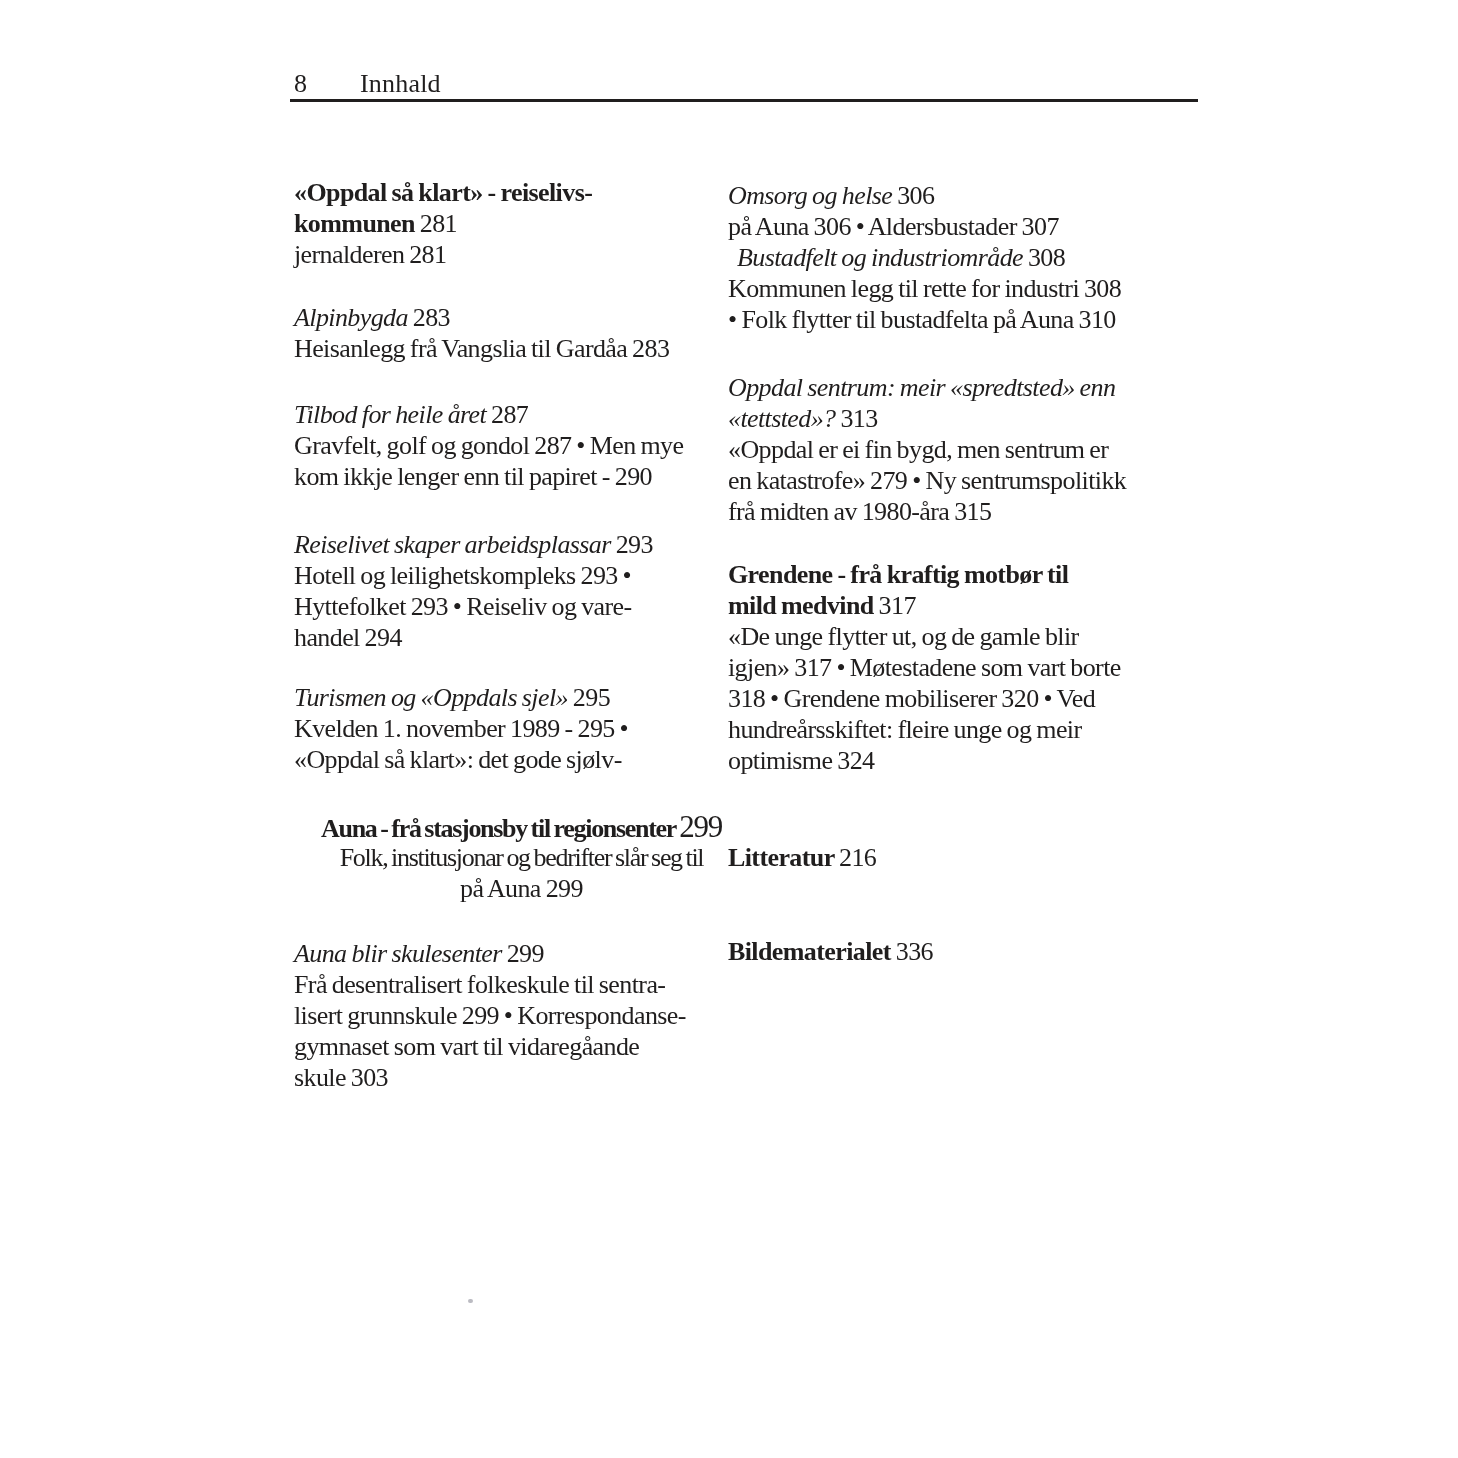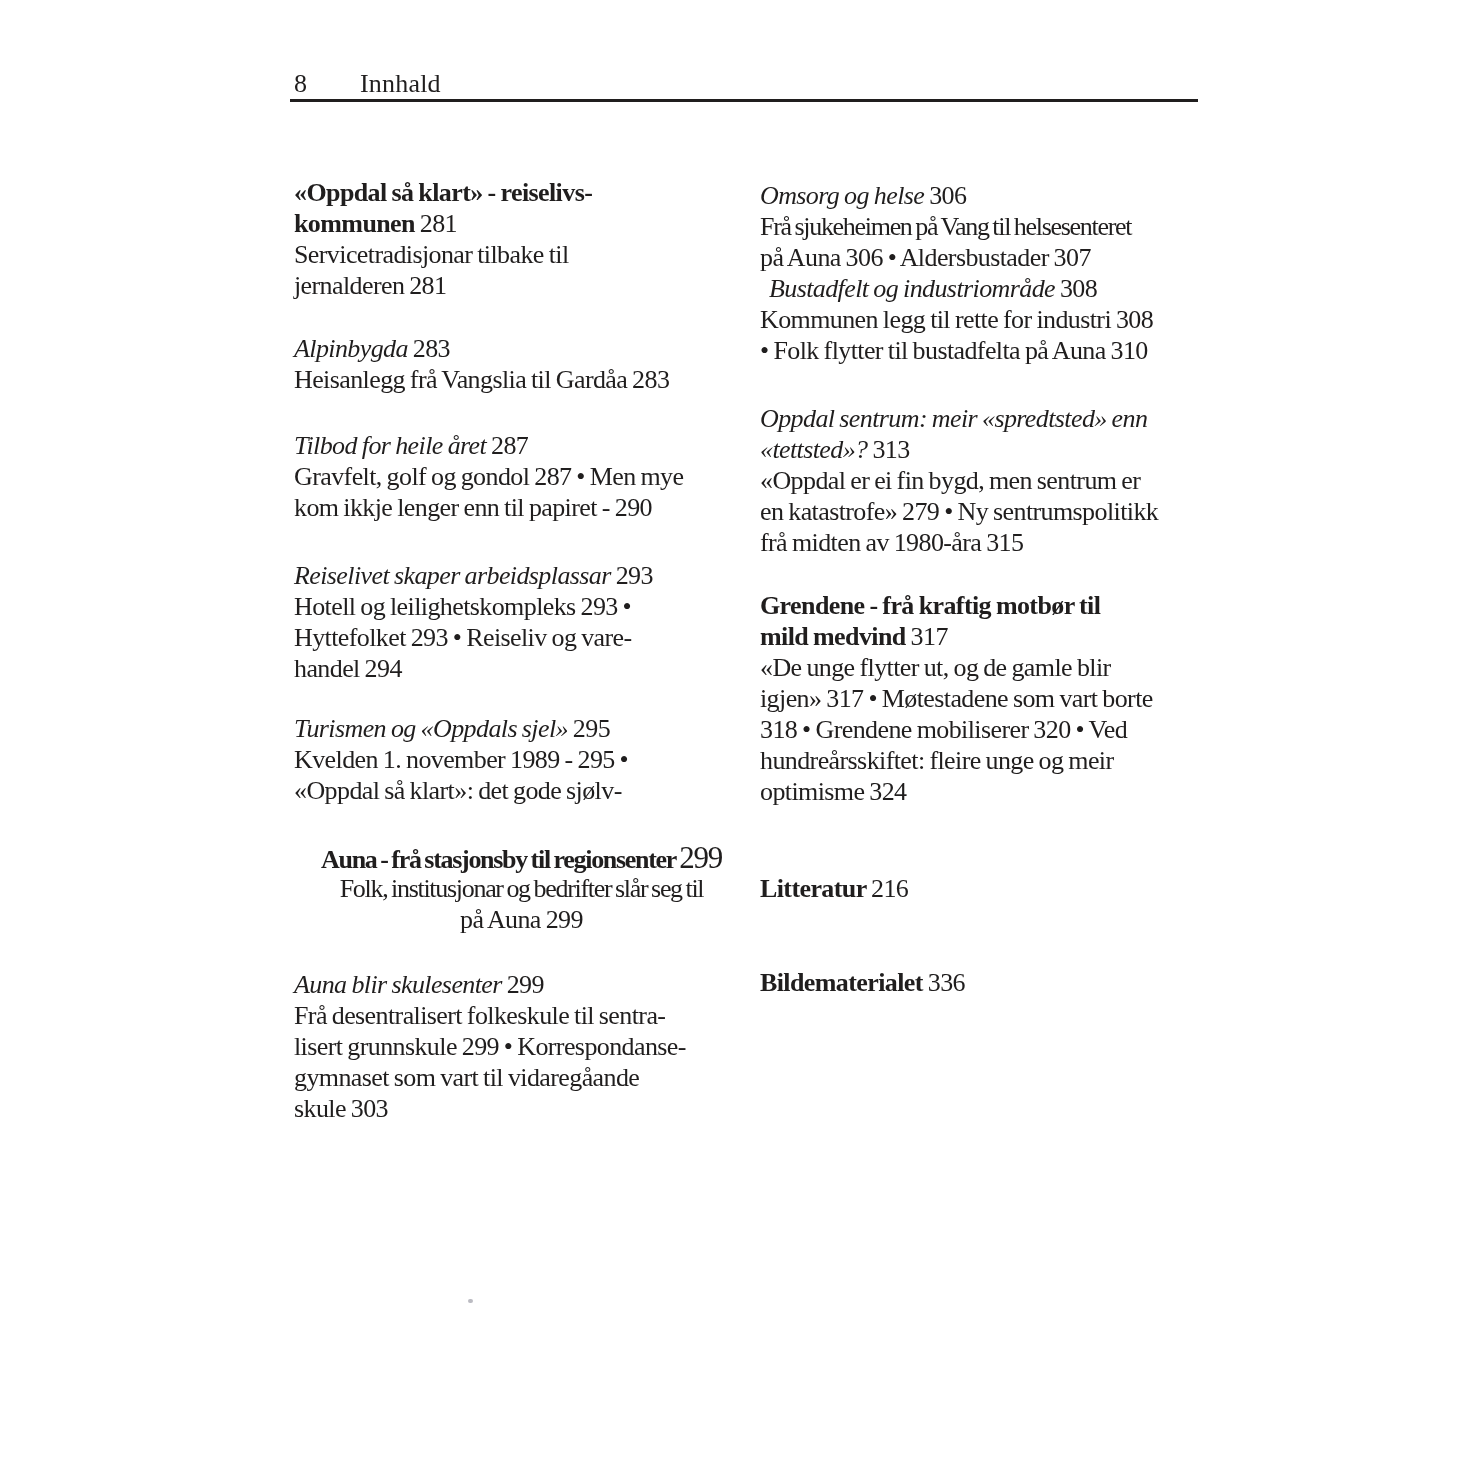--- a/index.html
+++ b/index.html
@@ -38,21 +38,21 @@
   .col{
     position:absolute;
     top:131px;
     font-size:26px;
     line-height:31px;
     letter-spacing:-0.6px;
     word-spacing:-1px;
     margin-top:40px;
   }
   .col-left{left:294px;width:455px;}
-  .col-right{left:760px;width:460px;}
+  .col-right{left:728px;width:460px;}
   .toc-section{margin:0;}
   .toc-line{
     height:31px;
     white-space:nowrap;
   }
   .toc-line.indent{padding-left:9px;}
   .toc-line.tight{letter-spacing:-1.3px;word-spacing:-1.5px;}
   .run-b{font-weight:bold;}
   .run-i{font-style:italic;}
   .run-n{font-weight:normal;font-style:normal;}
@@ -87,21 +87,20 @@
 <div class="page">
   <header class="running-head">
     <span class="pg-num">8</span><span class="head-title">Innhald</span>
   </header>
   <div class="head-rule"></div>
 
   <div class="col col-left" id="col-left">
       <div class="toc-section">
         <div class="toc-line"><span class="run-b">«Oppdal så klart» - reiselivs-</span></div>
         <div class="toc-line"><span class="run-b">kommunen </span><span class="run-num">281</span></div>
-        <div class="toc-line"><span class="run-n">Servicetradisjonar tilbake til</span></div>
         <div class="toc-line"><span class="run-n">jernalderen 281</span></div>
       </div>
       <div class="toc-section">
         <div class="toc-line"><span class="run-i">Alpinbygda </span><span class="run-num">283</span></div>
         <div class="toc-line"><span class="run-n">Heisanlegg frå Vangslia til Gardåa 283</span></div>
       </div>
       <div class="toc-section">
         <div class="toc-line"><span class="run-i">Tilbod for heile året </span><span class="run-num">287</span></div>
         <div class="toc-line"><span class="run-n">Gravfelt, golf og gondol 287 • Men mye</span></div>
         <div class="toc-line"><span class="run-n">kom ikkje lenger enn til papiret - 290</span></div>
@@ -126,21 +125,20 @@
         <div class="toc-line"><span class="run-i">Auna blir skulesenter </span><span class="run-num">299</span></div>
         <div class="toc-line"><span class="run-n">Frå desentralisert folkeskule til sentra-</span></div>
         <div class="toc-line"><span class="run-n">lisert grunnskule 299 • Korrespondanse-</span></div>
         <div class="toc-line"><span class="run-n">gymnaset som vart til vidaregåande</span></div>
         <div class="toc-line"><span class="run-n">skule 303</span></div>
       </div>
     </div>
   <div class="col col-right" id="col-right">
       <div class="toc-section">
         <div class="toc-line"><span class="run-i">Omsorg og helse </span><span class="run-num">306</span></div>
-        <div class="toc-line tight"><span class="run-n">Frå sjukeheimen på Vang til helsesenteret</span></div>
         <div class="toc-line"><span class="run-n">på Auna 306 • Aldersbustader 307</span></div>
         <div class="toc-line indent"><span class="run-i">Bustadfelt og industriområde </span><span class="run-num">308</span></div>
         <div class="toc-line"><span class="run-n">Kommunen legg til rette for industri 308</span></div>
         <div class="toc-line"><span class="run-n">• Folk flytter til bustadfelta på Auna 310</span></div>
       </div>
       <div class="toc-section">
         <div class="toc-line"><span class="run-i">Oppdal sentrum: meir «spredtsted» enn</span></div>
         <div class="toc-line"><span class="run-i">«tettsted»? </span><span class="run-num">313</span></div>
         <div class="toc-line"><span class="run-n">«Oppdal er ei fin bygd, men sentrum er</span></div>
         <div class="toc-line"><span class="run-n">en katastrofe» 279 • Ny sentrumspolitikk</span></div>

